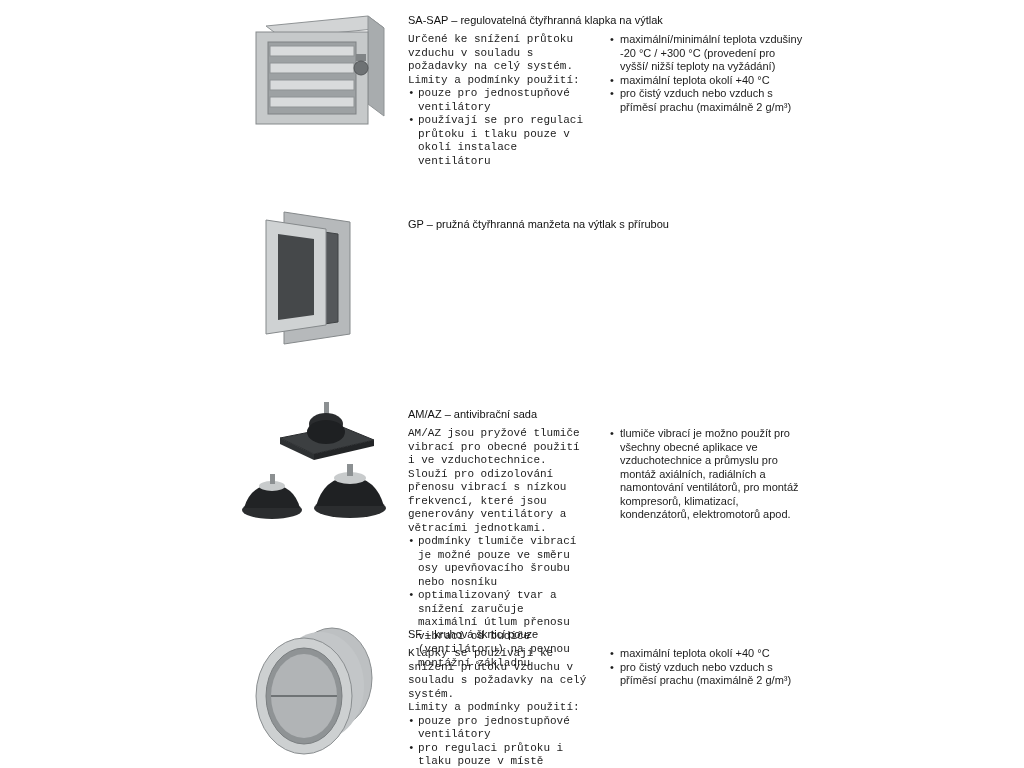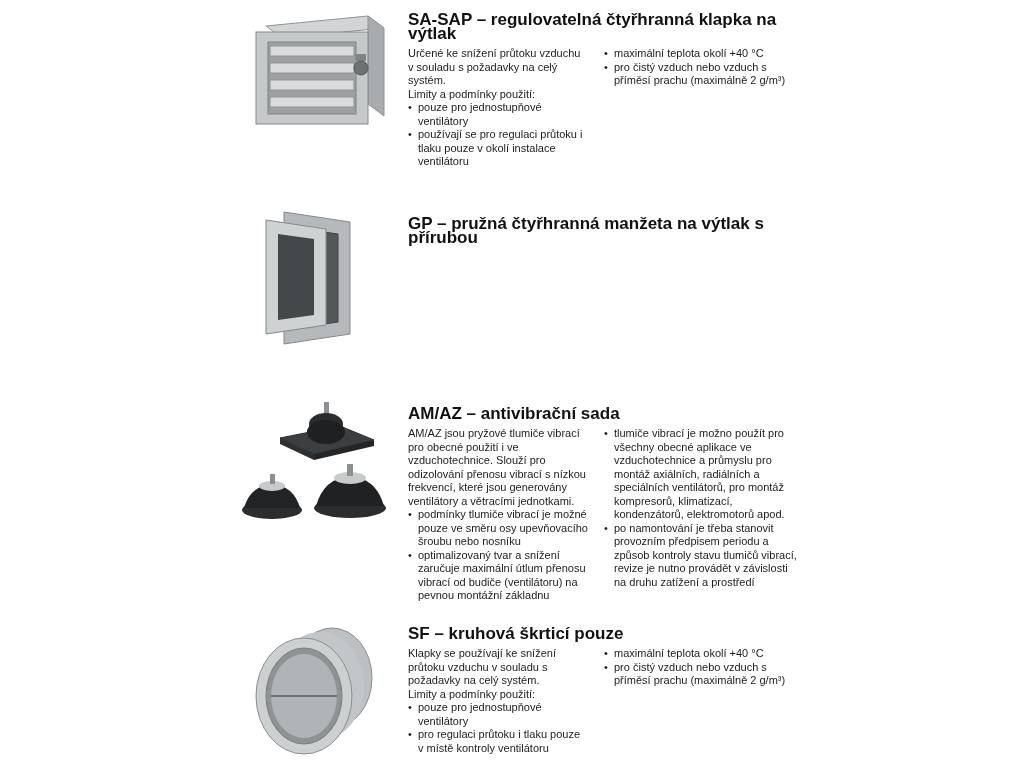--- a/index.html
+++ b/index.html
@@ -3,24 +3,24 @@
 <meta charset="utf-8">
 <style>
   html,body{margin:0;padding:0;background:#ffffff;}
   .page{
     position:relative;width:1024px;height:768px;background:#ffffff;overflow:hidden;
     font-family:"Liberation Sans",sans-serif;color:#1c1c1c;
   }
   .section{position:absolute;left:0;width:1024px;}
   .section-text{position:absolute;left:408px;top:0;width:400px;}
   .section-title{
-    font-size:17px;font-weight:bold;line-height:14px;margin:0 0 6px 0;color:#111;
+    font-size:11px;font-weight:normal;line-height:14px;margin:0 0 6px 0;color:#111;
   }
   .cols{display:flex;}
-  .col-left{width:180px;margin-right:16px;}
+  .col-left{width:180px;margin-right:22px;font-family:Liberation Mono, monospace;}
   .col-right{width:196px;}
   .body-text{font-size:11px;line-height:13.5px;}
   .body-text p{margin:0;}
   ul.bullets{list-style:none;margin:0;padding:0;}
   ul.bullets li{
     position:relative;padding-left:10px;font-size:11px;line-height:13.5px;
   }
   ul.bullets li::before{
     content:"\2022";position:absolute;left:0;top:0;color:#1c1c1c;
   }
@@ -52,20 +52,21 @@
         <div class="col-left body-text">
           <p>Určené ke snížení průtoku vzduchu v souladu s požadavky na celý systém.</p>
           <p>Limity a podmínky použití:</p>
           <ul class="bullets">
             <li>pouze pro jednostupňové ventilátory</li>
             <li>používají se pro regulaci průtoku i tlaku pouze v okolí instalace ventilátoru</li>
           </ul>
         </div>
         <div class="col-right body-text">
           <ul class="bullets">
+            <li>maximální/minimální teplota vzdušiny -20 °C / +300 °C (provedení pro vyšší/ nižší teploty na vyžádání)</li>
             <li>maximální teplota okolí +40 °C</li>
             <li>pro čistý vzduch nebo vzduch s příměsí prachu (maximálně 2 g/m³)</li>
           </ul>
         </div>
       </div>
     </div>
   </div>
 
   <div class="product-image" style="left:262px;top:206px;">
     <svg width="92" height="142" viewBox="0 0 92 142">
@@ -108,22 +109,21 @@
       <div class="cols">
         <div class="col-left body-text">
           <p>AM/AZ jsou pryžové tlumiče vibrací pro obecné použití i ve vzduchotechnice. Slouží pro odizolování přenosu vibrací s nízkou frekvencí, které jsou generovány ventilátory a větracími jednotkami.</p>
           <ul class="bullets">
             <li>podmínky tlumiče vibrací je možné pouze ve směru osy upevňovacího šroubu nebo nosníku</li>
             <li>optimalizovaný tvar a snížení zaručuje maximální útlum přenosu vibrací od budiče (ventilátoru) na pevnou montážní základnu</li>
           </ul>
         </div>
         <div class="col-right body-text">
           <ul class="bullets">
-            <li>tlumiče vibrací je možno použít pro všechny obecné aplikace ve vzduchotechnice a průmyslu pro montáž axiálních, radiálních a speciálních ventilátorů, pro montáž kompresorů, klimatizací, kondenzátorů, elektromotorů apod.</li>
-            <li>po namontování je třeba stanovit provozním předpisem periodu a způsob kontroly stavu tlumičů vibrací, revize je nutno provádět v závislosti na druhu zatížení a prostředí</li>
+            <li>tlumiče vibrací je možno použít pro všechny obecné aplikace ve vzduchotechnice a průmyslu pro montáž axiálních, radiálních a namontování ventilátorů, pro montáž kompresorů, klimatizací, kondenzátorů, elektromotorů apod.</li>
           </ul>
         </div>
       </div>
     </div>
   </div>
 
   <div class="product-image" style="left:246px;top:620px;">
     <svg width="128" height="142" viewBox="0 0 128 142">
       <ellipse cx="86" cy="58" rx="40" ry="50" fill="#bdc0c2" stroke="#8a8e90"></ellipse>
       <ellipse cx="74" cy="66" rx="44" ry="54" fill="#c3c6c8"></ellipse>

